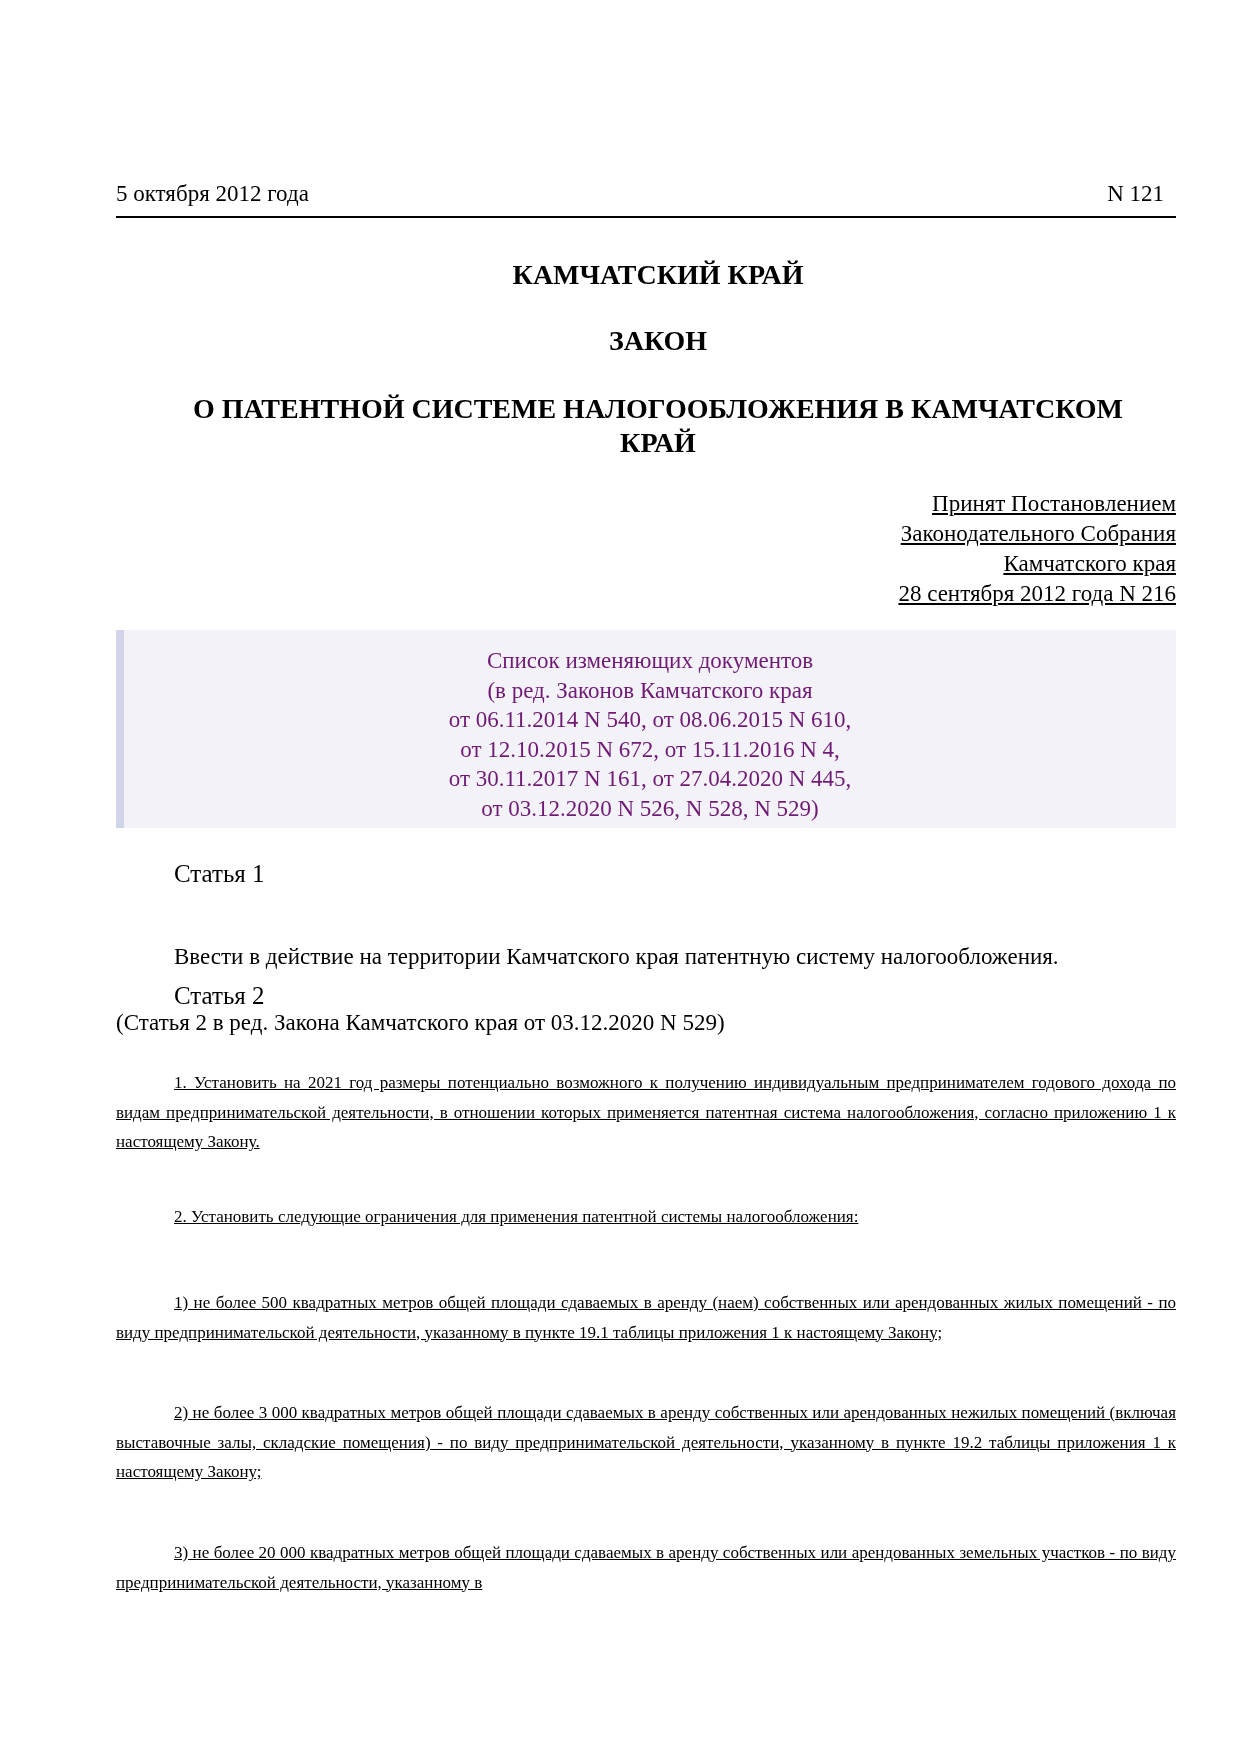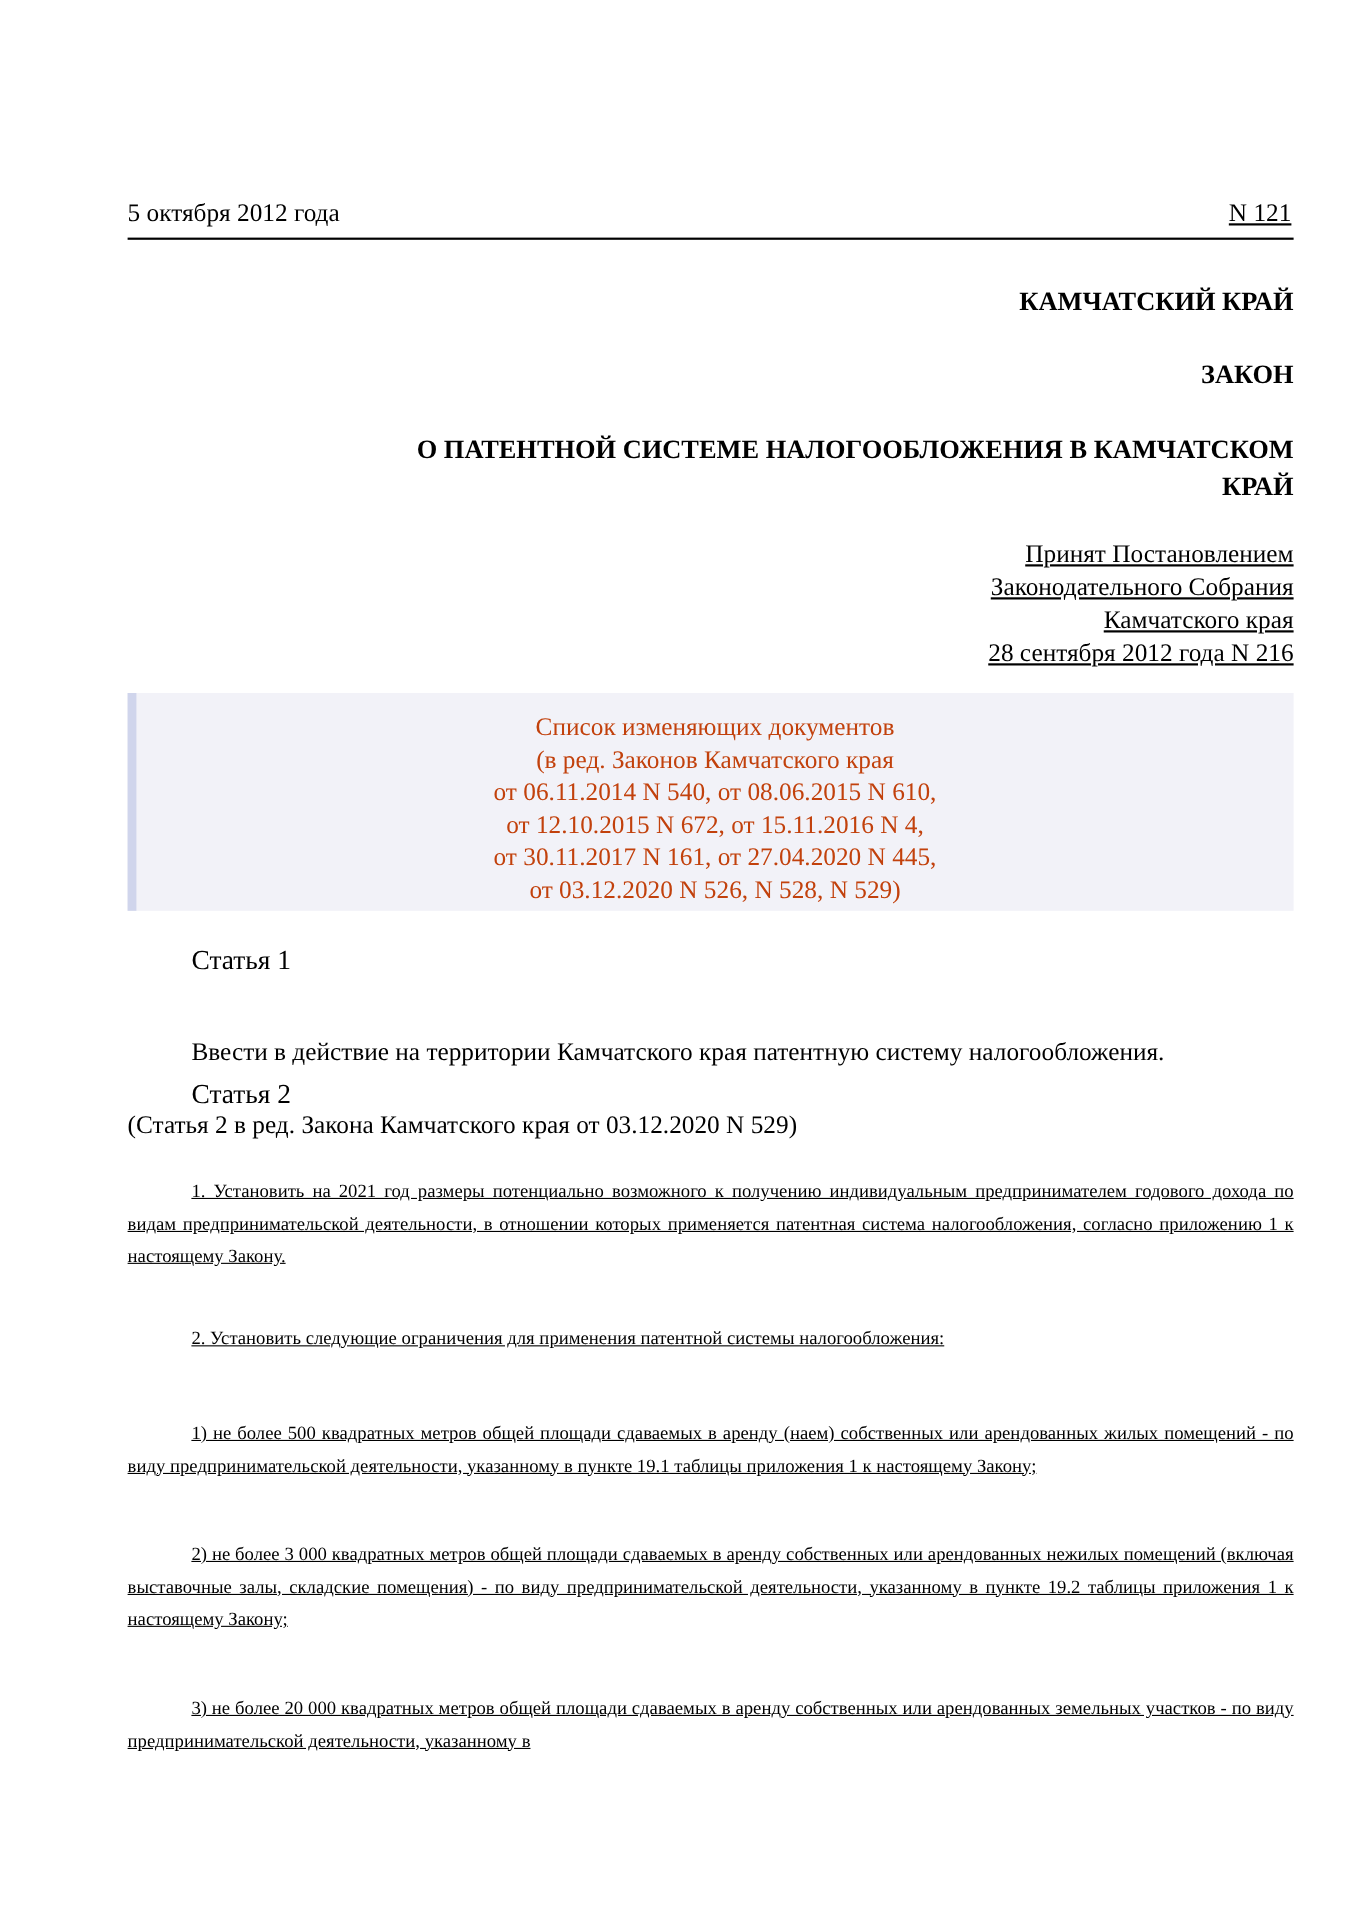--- a/index.html
+++ b/index.html
@@ -2,29 +2,29 @@
 <html><head>
 <meta charset="utf-8">
 <style>
   html, body { margin: 0; padding: 0; background: #ffffff; }
   body { width: 1240px; height: 1754px; position: relative; overflow: hidden;
          font-family: "Liberation Serif", "DejaVu Serif", serif; color: #000; }
   .page { position: absolute; left: 116px; top: 0; width: 1060px; }
   .hdr { position: absolute; top: 178px; left: 0; width: 1060px; height: 32px;
          font-size: 23px; line-height: 32px; }
   .hdr .left { position: absolute; left: 0; top: 0; }
-  .hdr .right { position: absolute; right: 2px; top: 0; text-decoration: underline; }
+  .hdr .right { position: absolute; right: 12px; top: 0; }
   .rule { position: absolute; top: 216px; left: 0; width: 1060px; height: 2px; background: #000; }
-  .title { position: absolute; left: 0; width: 1060px; text-align: right; font-weight: bold;
-           font-size: 24px; line-height: 34px; }
+  .title { position: absolute; left: 12px; width: 1060px; text-align: center; font-weight: bold;
+           font-size: 28px; line-height: 34px; }
   .adopt { position: absolute; right: 0; top: 489px; text-align: right; font-size: 23px; line-height: 30px; text-decoration: underline; }
   .box { position: absolute; left: 0; top: 630px; width: 1060px; height: 198px; background: #f2f2f8;
          border-left: 8px solid #d0d5ec; box-sizing: border-box; }
   .box .inner { position: absolute; left: 0; right: 0; top: 16px; text-align: center;
-                color: #c2410c; font-size: 23px; line-height: 29.5px; }
+                color: #701a75; font-size: 23px; line-height: 29.5px; }
   .h2 { position: absolute; left: 58px; font-weight: normal; font-size: 25px; line-height: 32px; }
   .p { position: absolute; left: 0; width: 1060px; font-size: 17px; line-height: 29.5px;
        text-align: justify; text-indent: 58px; text-decoration: underline; }
   .line { position: absolute; left: 0; font-size: 23px; line-height: 29.5px; }
 </style>
 </head>
 <body>
 
 <div class="page">
 

